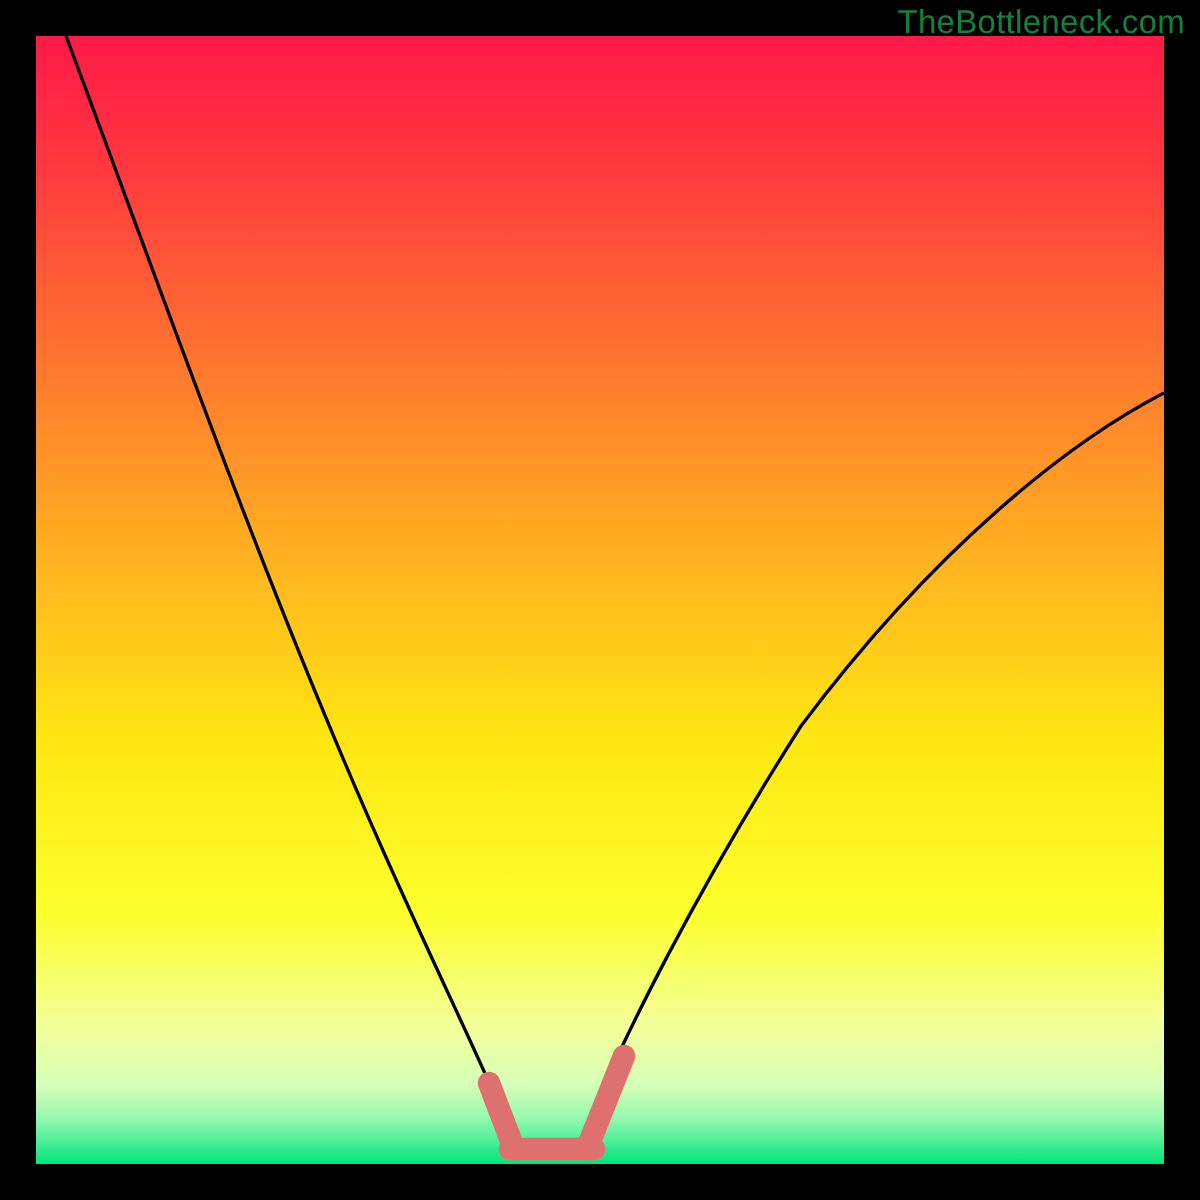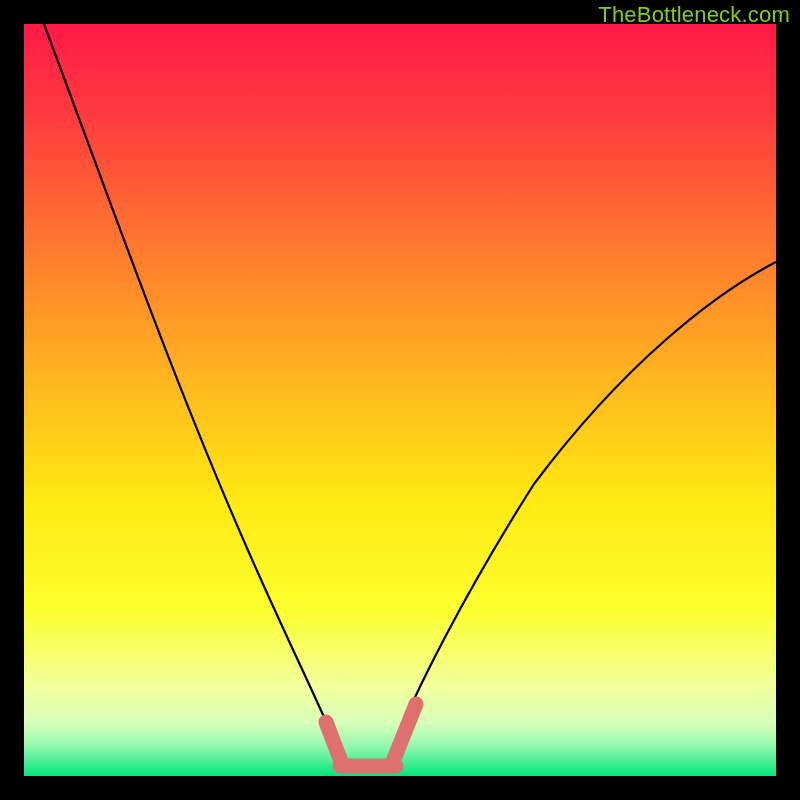--- a/index.html
+++ b/index.html
@@ -31,21 +31,21 @@
     position: absolute;
     left: 0;
     top: 0;
     width: 100%;
     height: 100%;
   }
   .watermark {
     position: absolute;
     top: 2px;
     right: 10px;
-    color: #84cc16;
+    color: #15803d;
     font-size: 22px;
     font-weight: 500;
     letter-spacing: 0.2px;
   }
 </style>
 </head>
 <body>
 
 <div class="watermark">TheBottleneck.com</div>
 

